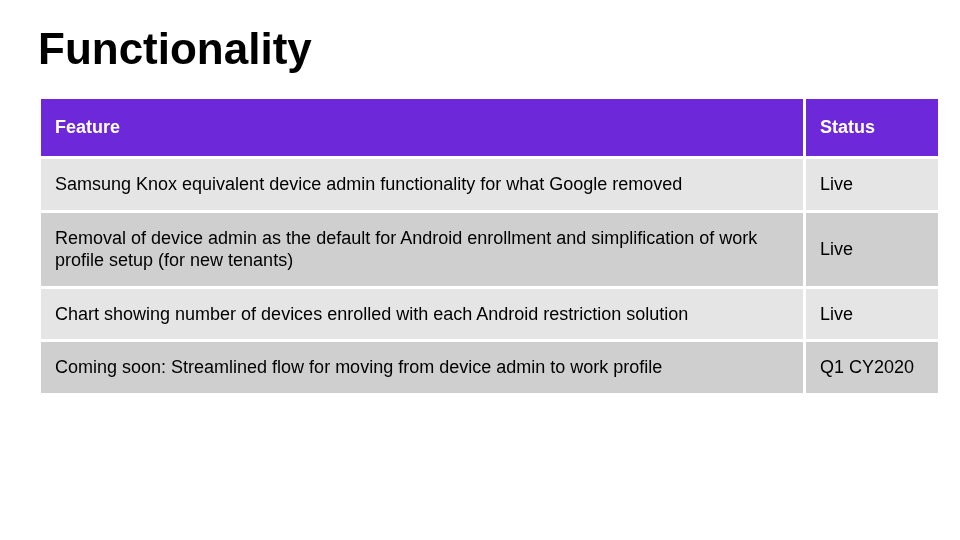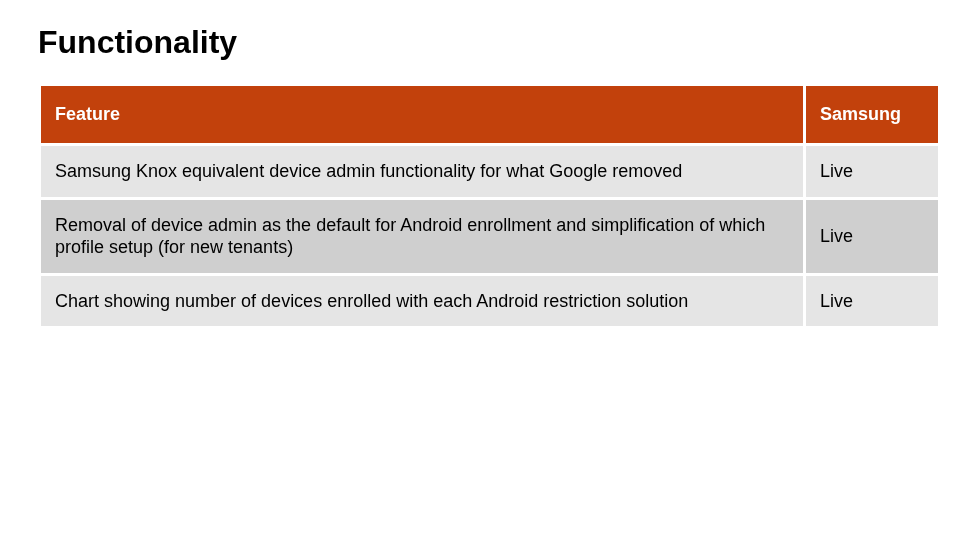--- a/index.html
+++ b/index.html
@@ -8,37 +8,37 @@
     background: #fff;
     width: 960px;
     height: 540px;
     overflow: hidden;
     color: #000;
   }
   .slide {
     padding: 24px 38px 0 38px;
   }
   .title {
-    font-size: 32px;
+    font-size: 44px;
     font-weight: 700;
     margin-bottom: 22px;
   }
   table {
     width: 100%;
     border-collapse: collapse;
     table-layout: fixed;
   }
   th, td {
     text-align: left;
     font-size: 18px;
     vertical-align: middle;
     border: 3px solid #fff;
   }
   th {
-    background: #c2410c;
+    background: #6d28d9;
     color: #fff;
     font-weight: 700;
     padding: 18px 14px;
   }
   td {
     padding: 14px 14px;
     line-height: 1.25;
     margin-top: 48px;
   }
   col.feature { width: 765px; }
@@ -53,31 +53,35 @@
   <h1 class="title">Functionality</h1>
 
   <table>
     <colgroup>
         <col class="feature">
         <col class="status">
       </colgroup>
     <thead>
       <tr>
         <th>Feature</th>
-        <th>Samsung</th>
+        <th>Status</th>
       </tr>
     </thead>
     <tbody>
       <tr>
         <td>Samsung Knox equivalent device admin functionality for what Google removed</td>
         <td>Live</td>
       </tr>
       <tr>
-        <td>Removal of device admin as the default for Android enrollment and simplification of which profile setup (for new tenants)</td>
+        <td>Removal of device admin as the default for Android enrollment and simplification of work profile setup (for new tenants)</td>
         <td>Live</td>
       </tr>
       <tr>
         <td>Chart showing number of devices enrolled with each Android restriction solution</td>
         <td>Live</td>
       </tr>
+      <tr>
+        <td>Coming soon: Streamlined flow for moving from device admin to work profile</td>
+        <td>Q1 CY2020</td>
+      </tr>
     </tbody>
   </table>
 </div>
 
 </body></html>

